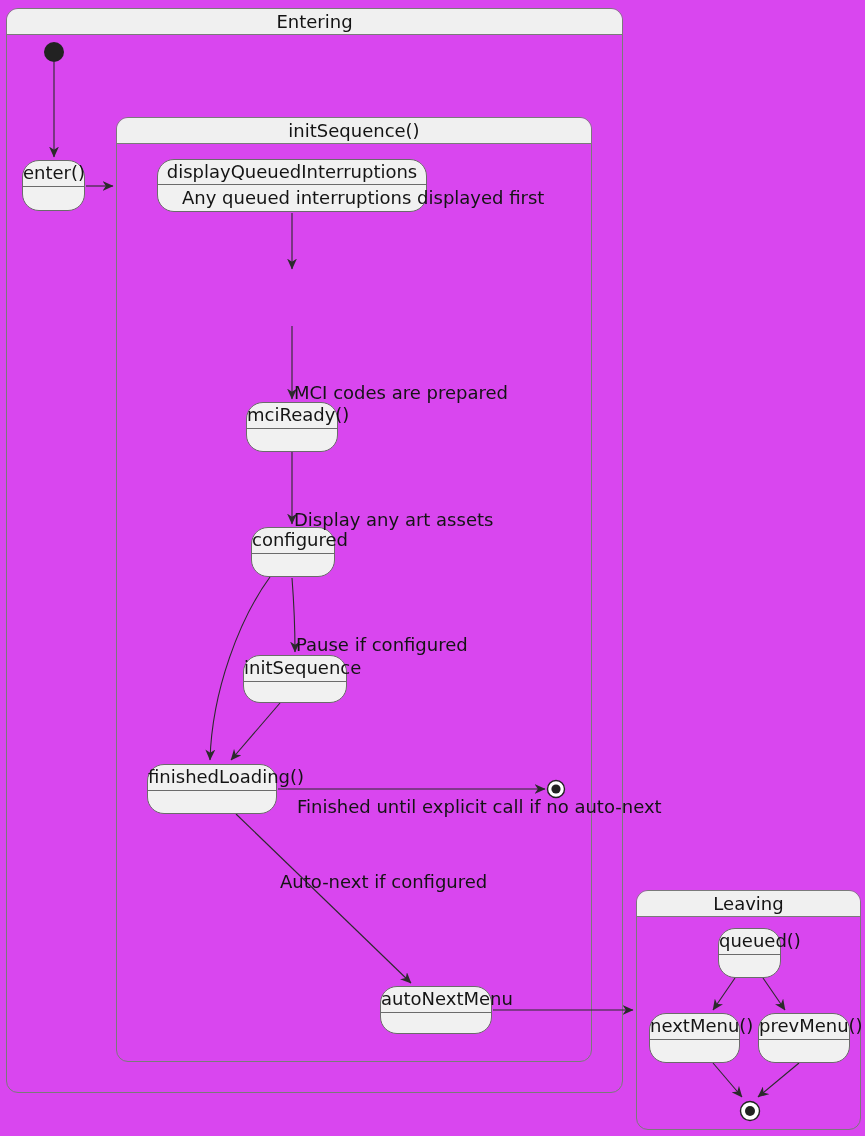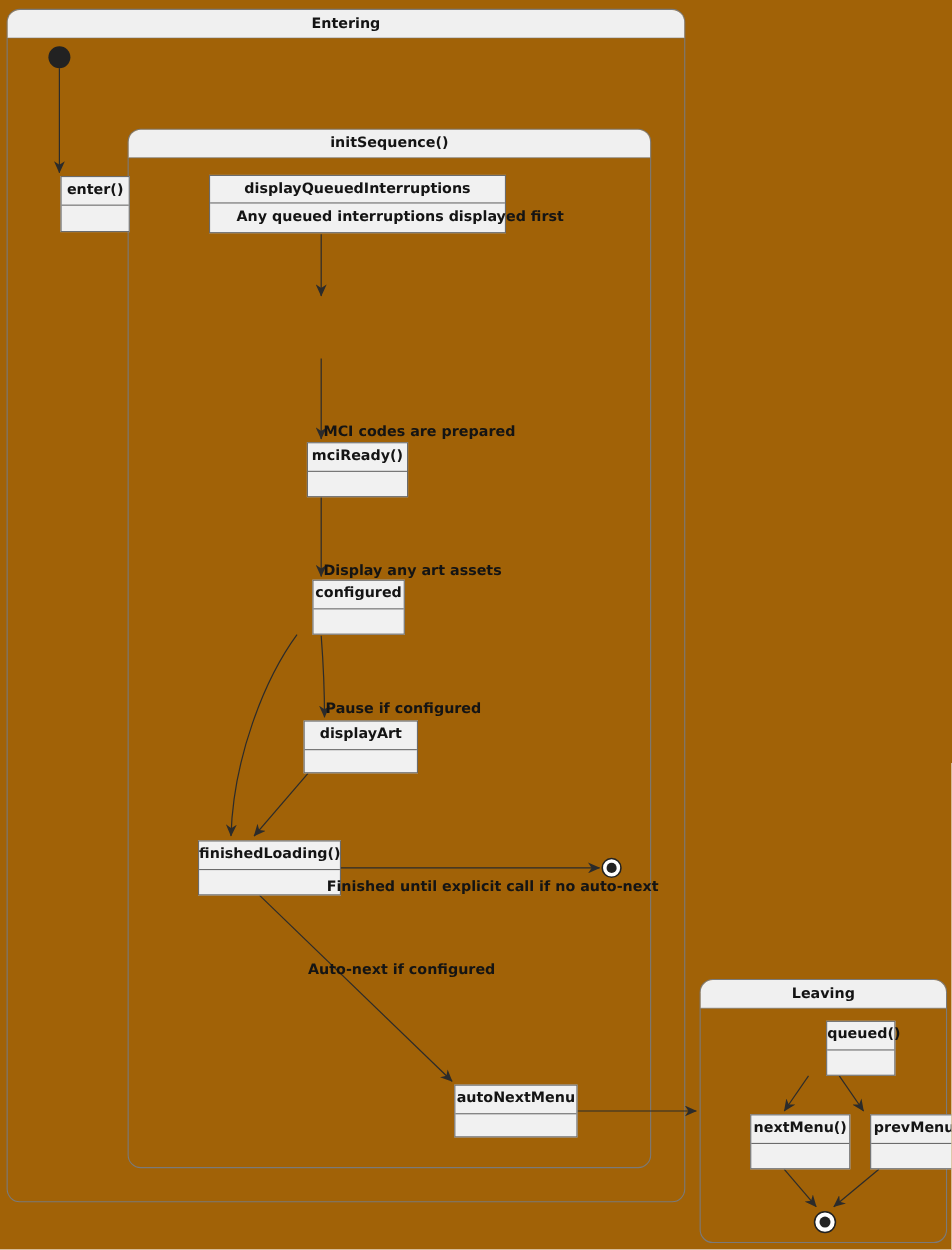--- a/index.html
+++ b/index.html
@@ -1,31 +1,31 @@
 <!DOCTYPE html>
 <html><head>
 <meta charset="utf-8">
 <style>
   html,body{margin:0;padding:0;background:#ffffff;}
   #canvas{
-    position:relative;width:865px;height:1136px;background:#a16207;overflow:hidden;
-    font-family:"DejaVu Sans","Liberation Sans",sans-serif;font-size:13px;color:#141414;font-weight:bold;
+    position:relative;width:865px;height:1136px;background:#d946ef;overflow:hidden;
+    font-family:"DejaVu Sans","Liberation Sans",sans-serif;font-size:18px;color:#141414;
   }
   
   .composite{
     position:absolute;border:1px solid #7a7a7a;border-radius:12px;background:transparent;z-index:1;
   }
   .composite-title{
     height:25px;line-height:25px;text-align:center;background:#f0f0f0;
     border-bottom:1px solid #7a7a7a;border-radius:11px 11px 0 0;
   }
   
   .state{
-    position:absolute;border:1px solid #6b6b6b;border-radius:0;background:#f1f1f1;
-    z-index:3;display:flex;flex-direction:column;box-sizing:border-box;margin-left:33px;
+    position:absolute;border:1px solid #6b6b6b;border-radius:17px;background:#f1f1f1;
+    z-index:3;display:flex;flex-direction:column;box-sizing:border-box;
   }
   .state-title{height:25px;line-height:24px;text-align:center;white-space:nowrap;}
   .state-body{flex:1;border-top:1px solid #6b6b6b;padding:1px 24px;line-height:24px;white-space:nowrap;text-align:left;}
   
   .edge-label{position:absolute;z-index:4;white-space:nowrap;line-height:14px;margin-top:31px;}
   svg.edges{position:absolute;left:0;top:0;z-index:2;pointer-events:none;}
 </style>
 </head>
 <body>
 
@@ -92,21 +92,21 @@
     <div class="state-title">mciReady()</div>
     <div class="state-body"></div>
   </div>
 
   <div class="state" style="left:251px;top:527px;width:84px;height:50px">
     <div class="state-title">configured</div>
     <div class="state-body"></div>
   </div>
 
   <div class="state" style="left:243px;top:655px;width:104px;height:48px">
-    <div class="state-title">displayArt</div>
+    <div class="state-title">initSequence</div>
     <div class="state-body"></div>
   </div>
 
   <div class="state" style="left:147px;top:764px;width:130px;height:50px">
     <div class="state-title">finishedLoading()</div>
     <div class="state-body"></div>
   </div>
 
   <div class="state" style="left:380px;top:986px;width:112px;height:48px">
     <div class="state-title">autoNextMenu</div>

